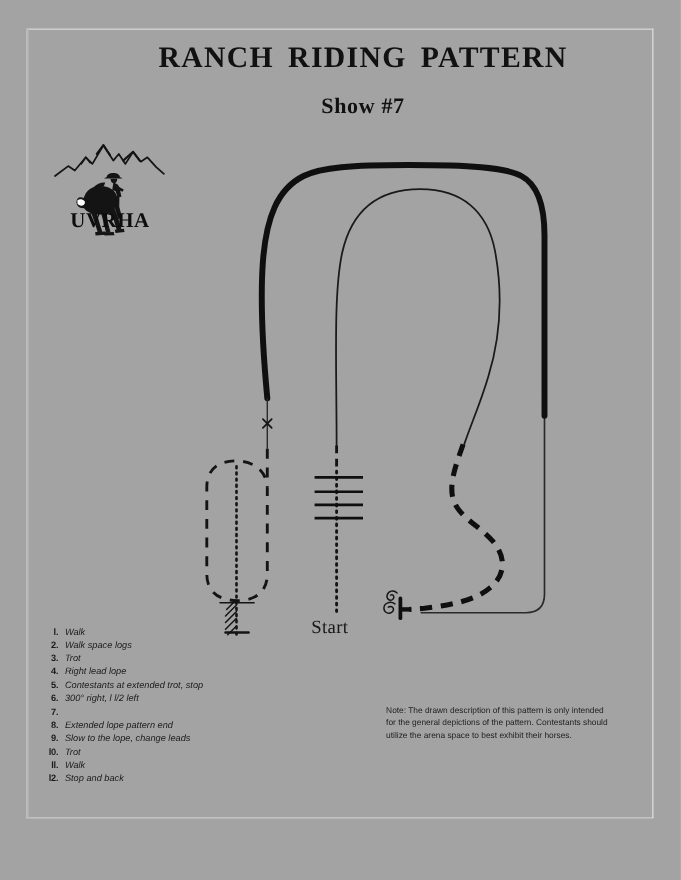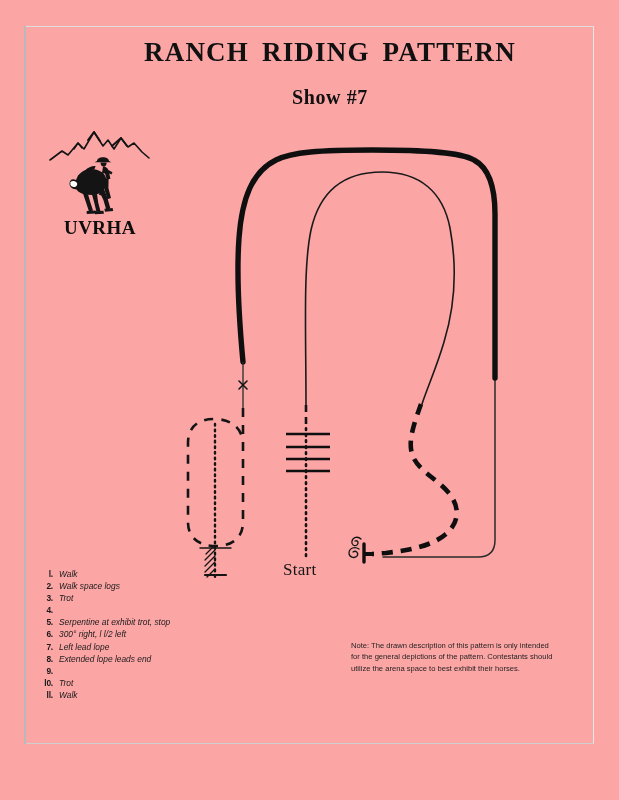--- a/index.html
+++ b/index.html
@@ -8,21 +8,21 @@
     background: #ffffff;
   }
   body {
     font-family: "Liberation Sans", sans-serif;
     -webkit-font-smoothing: antialiased;
   }
   #page {
     position: relative;
     width: 619px;
     height: 800px;
-    background: #fca5a5;
+    background: #a3a3a3;
     overflow: hidden;
   }
   
   .sheet-border {
     position: absolute;
     left: 24px;
     top: 26px;
     width: 570px;
     height: 718px;
     border: 1px solid #cfcfcf;
@@ -71,21 +71,21 @@
   .logo {
     position: absolute;
     left: 48px;
     top: 116px;
     width: 104px;
     height: 112px;
   }
   .logo-text {
     position: absolute;
     left: 48px;
-    top: 217px;
+    top: 190px;
     width: 104px;
     text-align: center;
     font-family: "Liberation Serif", serif;
     font-weight: bold;
     font-size: 19px;
     letter-spacing: 0.5px;
     color: #0d0d0d;
   }
 
   
@@ -282,45 +282,50 @@
     <div class="step-row">
         <span class="step-num">2.</span>
         <span class="step-label">Walk space logs</span>
       </div>
     <div class="step-row">
         <span class="step-num">3.</span>
         <span class="step-label">Trot</span>
       </div>
     <div class="step-row">
         <span class="step-num">4.</span>
+        <span class="step-label">Right lead lope</span>
       </div>
     <div class="step-row">
         <span class="step-num">5.</span>
-        <span class="step-label">Serpentine at exhibit trot, stop</span>
+        <span class="step-label">Contestants at extended trot, stop</span>
       </div>
     <div class="step-row">
         <span class="step-num">6.</span>
         <span class="step-label">300° right, l l/2 left</span>
       </div>
     <div class="step-row">
         <span class="step-num">7.</span>
-        <span class="step-label">Left lead lope</span>
       </div>
     <div class="step-row">
         <span class="step-num">8.</span>
-        <span class="step-label">Extended lope leads end</span>
+        <span class="step-label">Extended lope pattern end</span>
       </div>
     <div class="step-row">
         <span class="step-num">9.</span>
+        <span class="step-label">Slow to the lope, change leads</span>
       </div>
     <div class="step-row">
         <span class="step-num">l0.</span>
         <span class="step-label">Trot</span>
       </div>
     <div class="step-row">
         <span class="step-num">ll.</span>
         <span class="step-label">Walk</span>
       </div>
+    <div class="step-row">
+        <span class="step-num">l2.</span>
+        <span class="step-label">Stop and back</span>
+      </div>
   </div>
 
   <div class="note">Note: The drawn description of this pattern is only intended for the general depictions of the pattern. Contestants should utilize the arena space to best exhibit their horses.</div>
 
 </div>
 
 </body></html>

